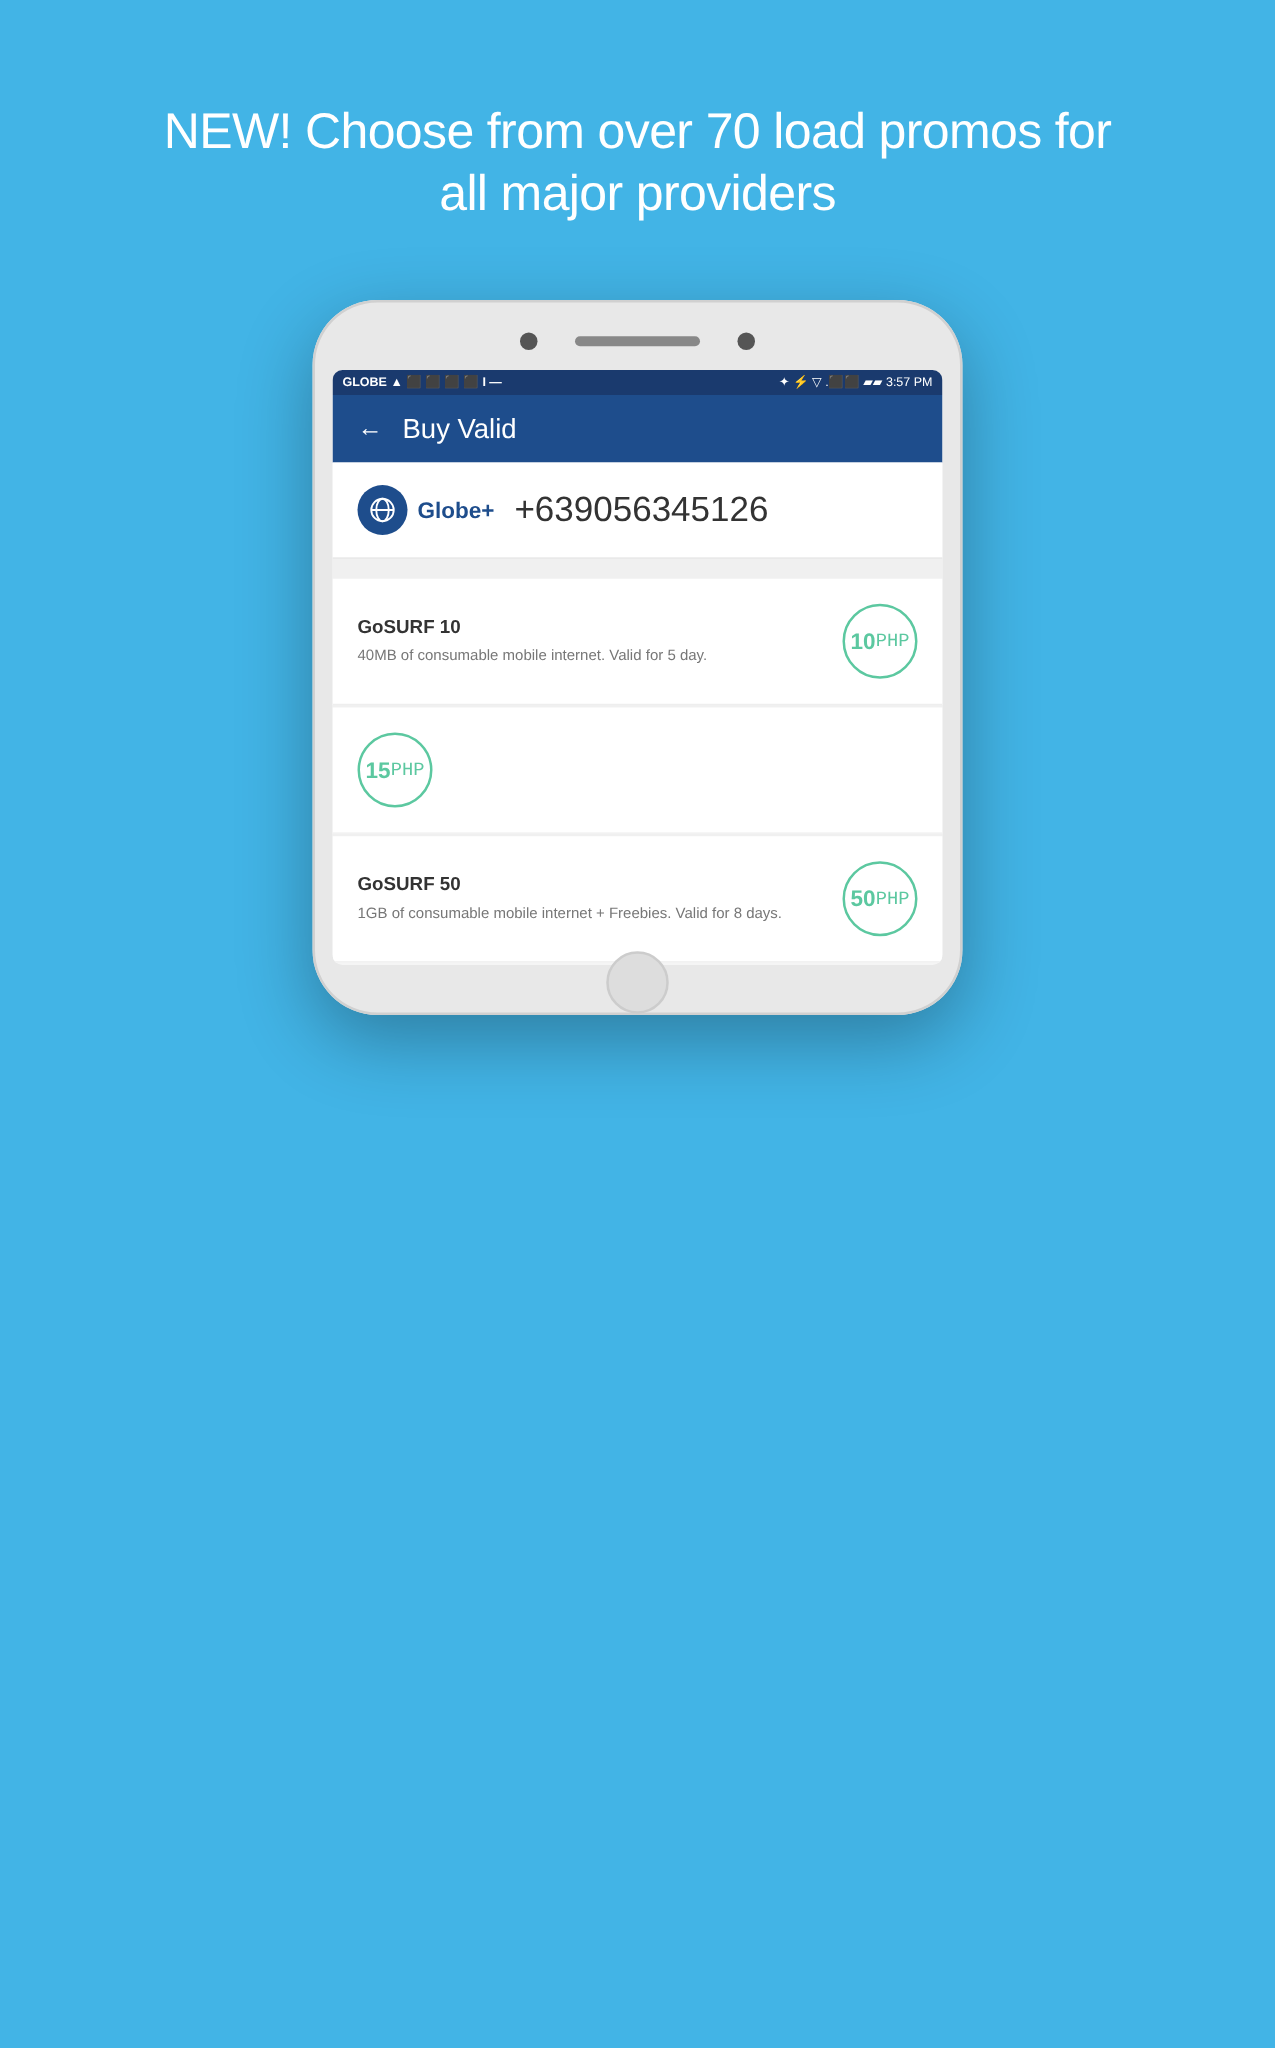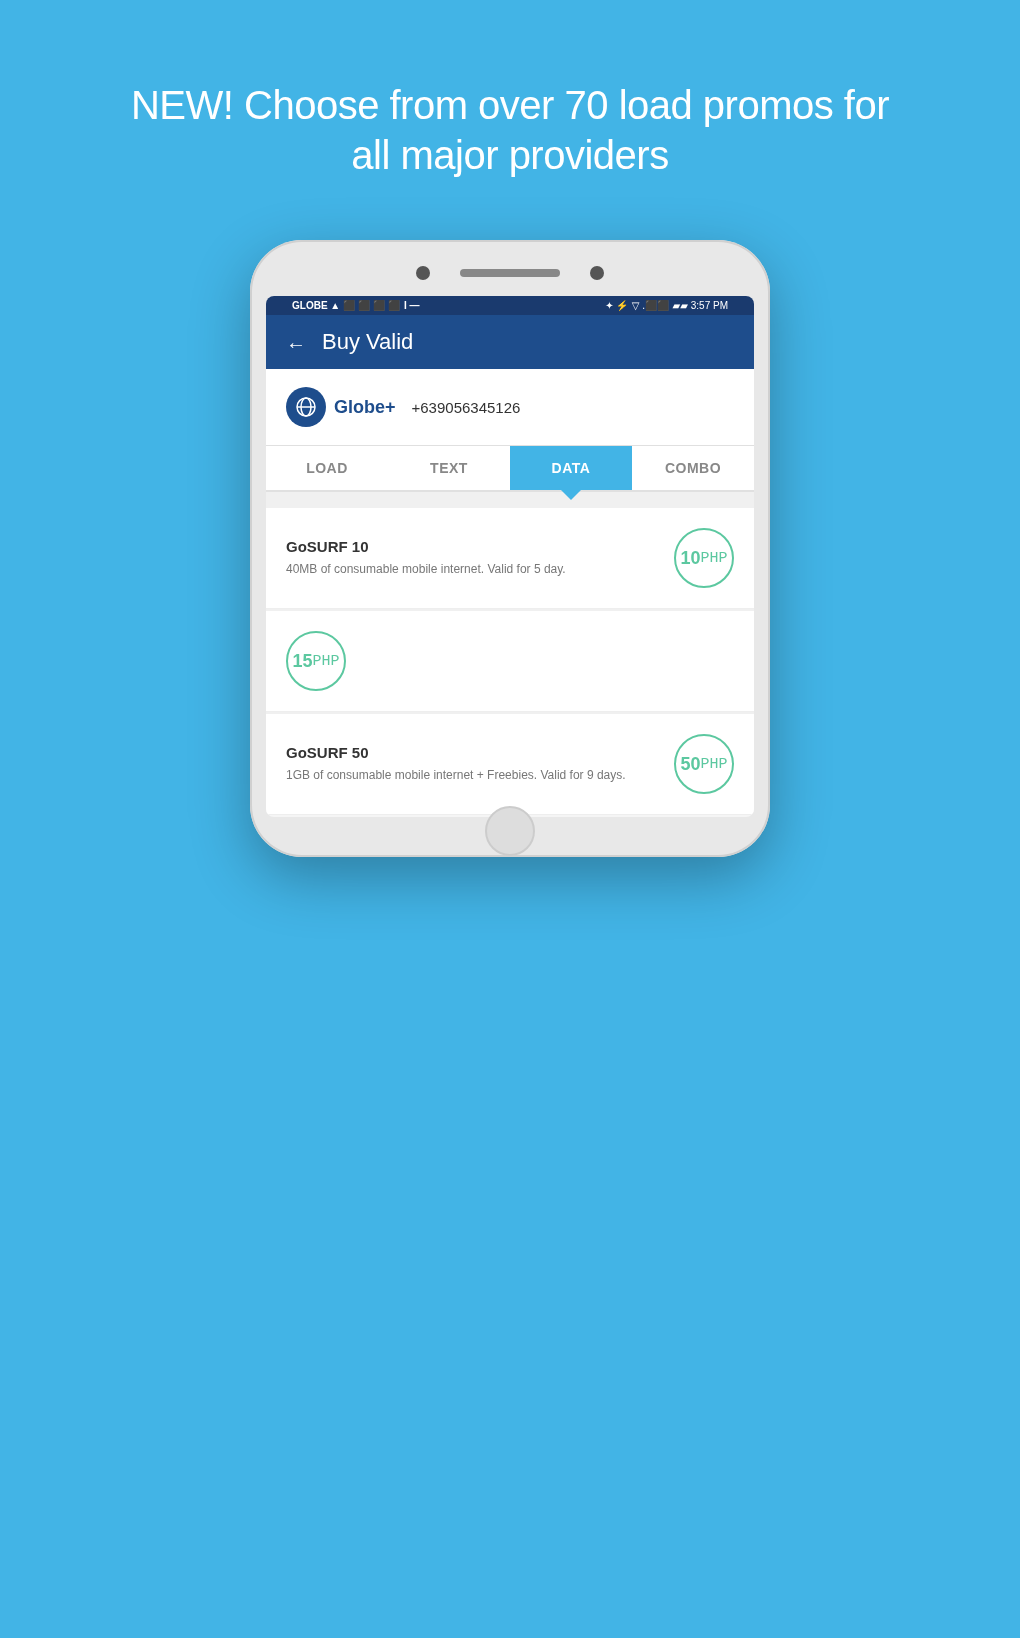--- a/index.html
+++ b/index.html
@@ -68,21 +68,21 @@
     .phone-screen {
       background: #f5f5f5;
       border-radius: 8px;
       overflow: hidden;
     }
 
     .status-bar {
       background: #1a3a6e;
       color: white;
       font-size: 11px;
-      padding: 4px 26px;
+      padding: 4px 8px;
       display: flex;
       justify-content: space-between;
       align-items: center;
     }
 
     .status-left {
       font-weight: bold;
       font-size: 10px;
     }
 
@@ -134,21 +134,21 @@
       flex-shrink: 0;
     }
 
     .provider-label {
       font-size: 18px;
       color: #1e4d8c;
       font-weight: bold;
     }
 
     .phone-number {
-      font-size: 15px;
+      font-size: 28px;
       color: #333;
       font-weight: 400;
     }
 
     .tabs-row {
       background: white;
       display: flex;
       border-bottom: 2px solid #e0e0e0;
     }
 
@@ -288,26 +288,20 @@
               <circle cx="11" cy="11" r="9" stroke="white" stroke-width="1.5" fill="none"></circle>
               <ellipse cx="11" cy="11" rx="5" ry="9" stroke="white" stroke-width="1.5" fill="none"></ellipse>
               <line x1="2" y1="11" x2="20" y2="11" stroke="white" stroke-width="1.5"></line>
             </svg>
           </div>
           <span class="provider-label">Globe+</span>
         </div>
         <span class="phone-number">+639056345126</span>
       </div>
 
-      <div class="tabs-row">
-        <div class="tab-item">LOAD</div>
-        <div class="tab-item">TEXT</div>
-        <div class="tab-item active">DATA</div>
-        <div class="tab-item">COMBO</div>
-      </div>
 
       <div class="promo-list">
 
         <div class="promo-item">
           <div class="promo-info">
             <div class="promo-name">GoSURF 10</div>
             <div class="promo-desc">40MB of consumable mobile internet. Valid for 5 day.</div>
           </div>
           <div class="price-badge">
             <span class="price-amount">10</span>
@@ -318,21 +312,21 @@
         <div class="promo-item">
           <div class="price-badge">
             <span class="price-amount">15</span>
             <span class="price-unit">PHP</span>
           </div>
         </div>
 
         <div class="promo-item">
           <div class="promo-info">
             <div class="promo-name">GoSURF 50</div>
-            <div class="promo-desc">1GB of consumable mobile internet + Freebies. Valid for 9 days.</div>
+            <div class="promo-desc">1GB of consumable mobile internet + Freebies. Valid for 8 days.</div>
           </div>
           <div class="price-badge">
             <span class="price-amount">50</span>
             <span class="price-unit">PHP</span>
           </div>
         </div>
 
       </div>
 
     </div>

